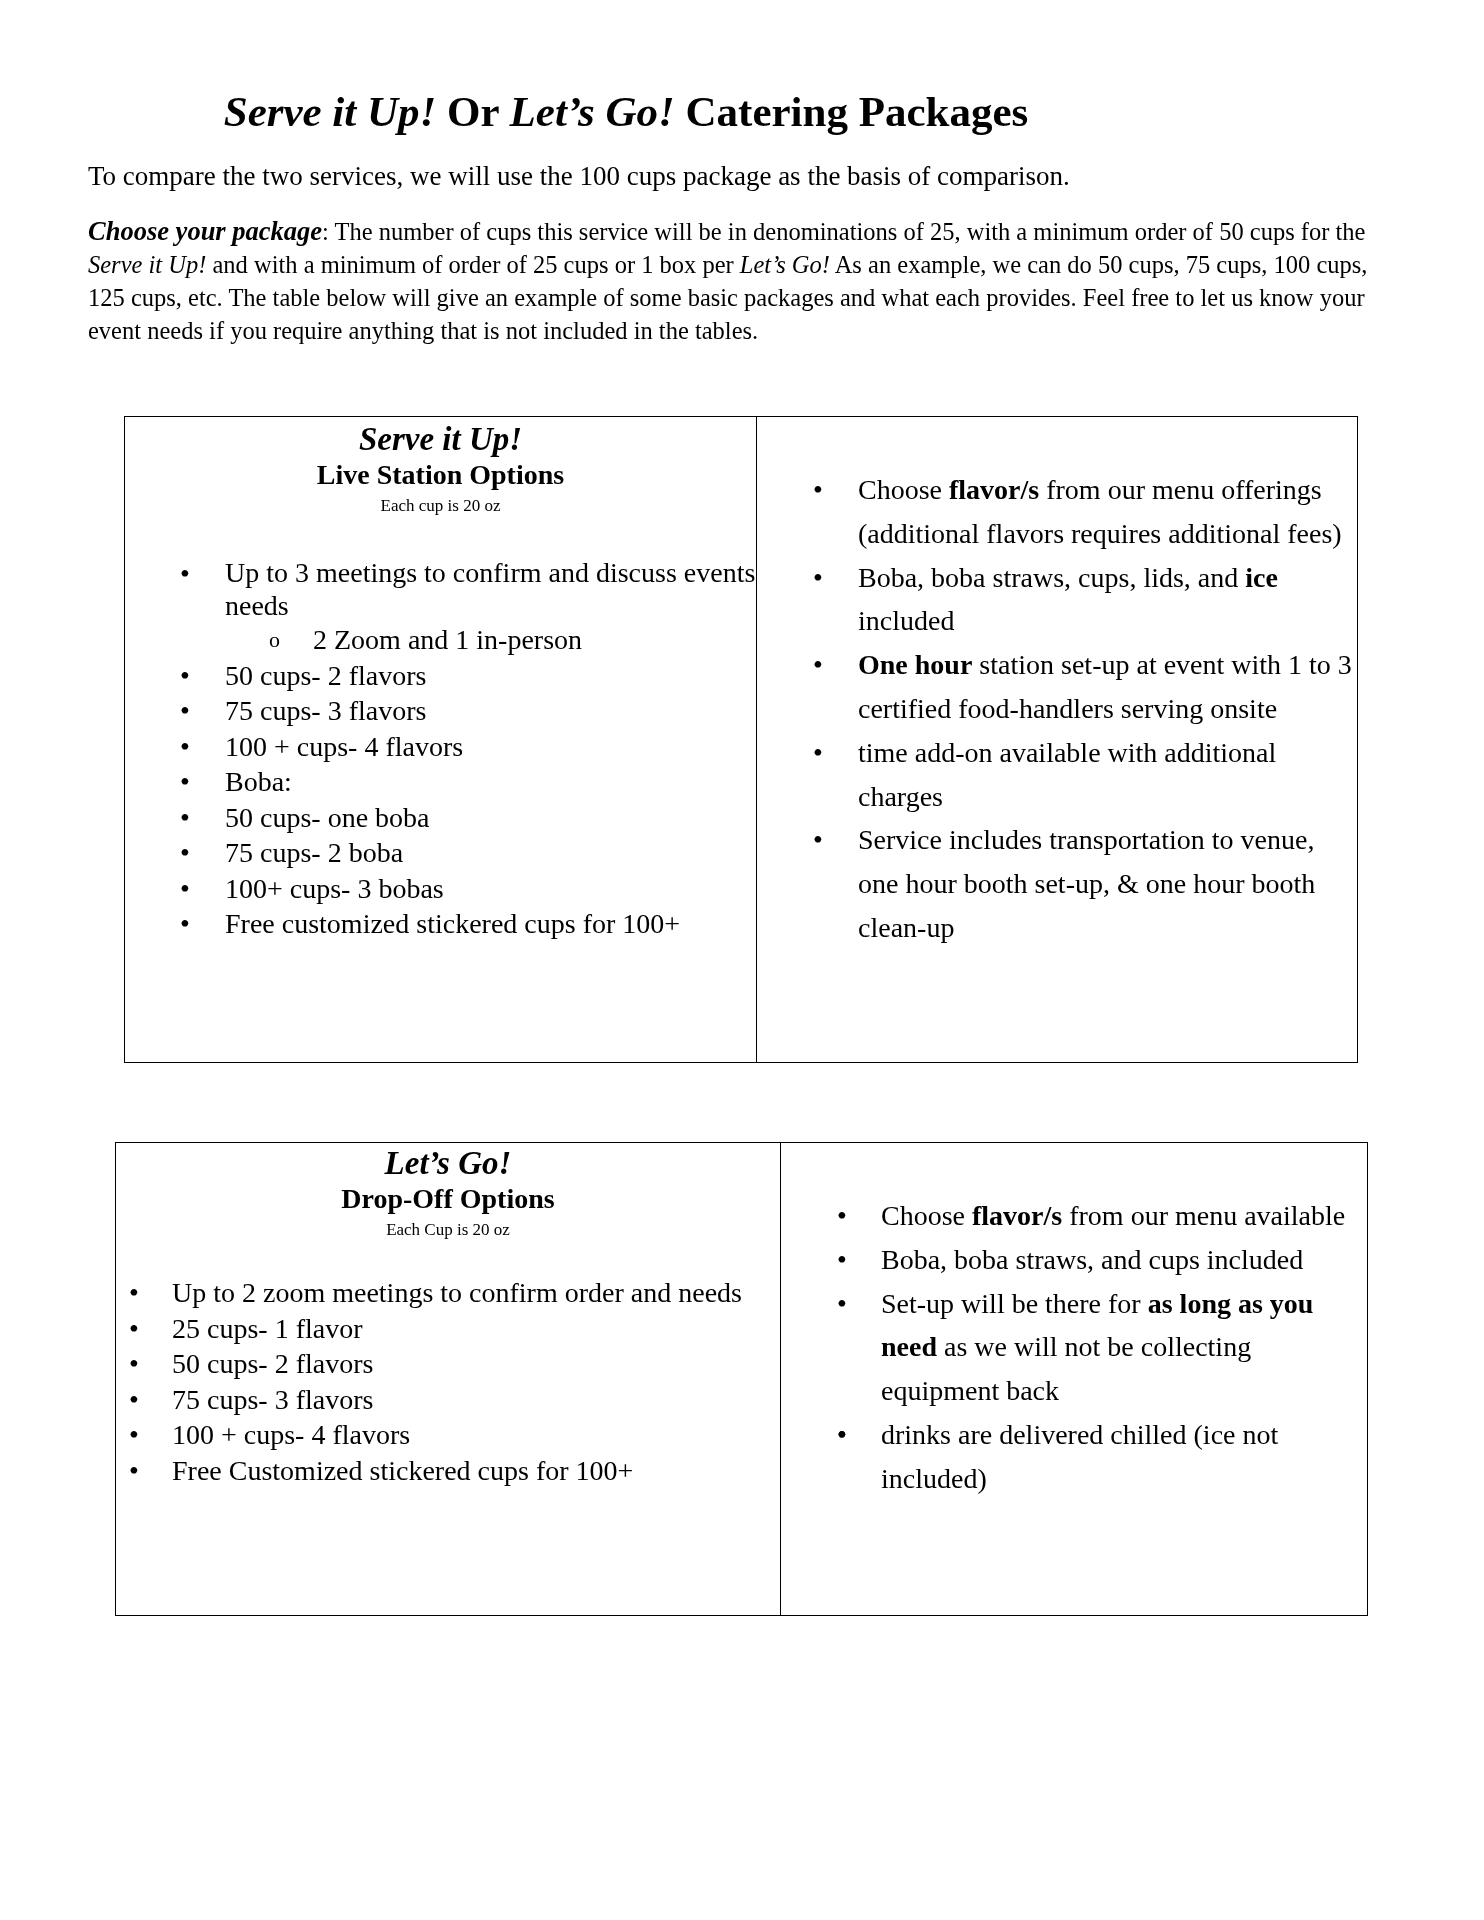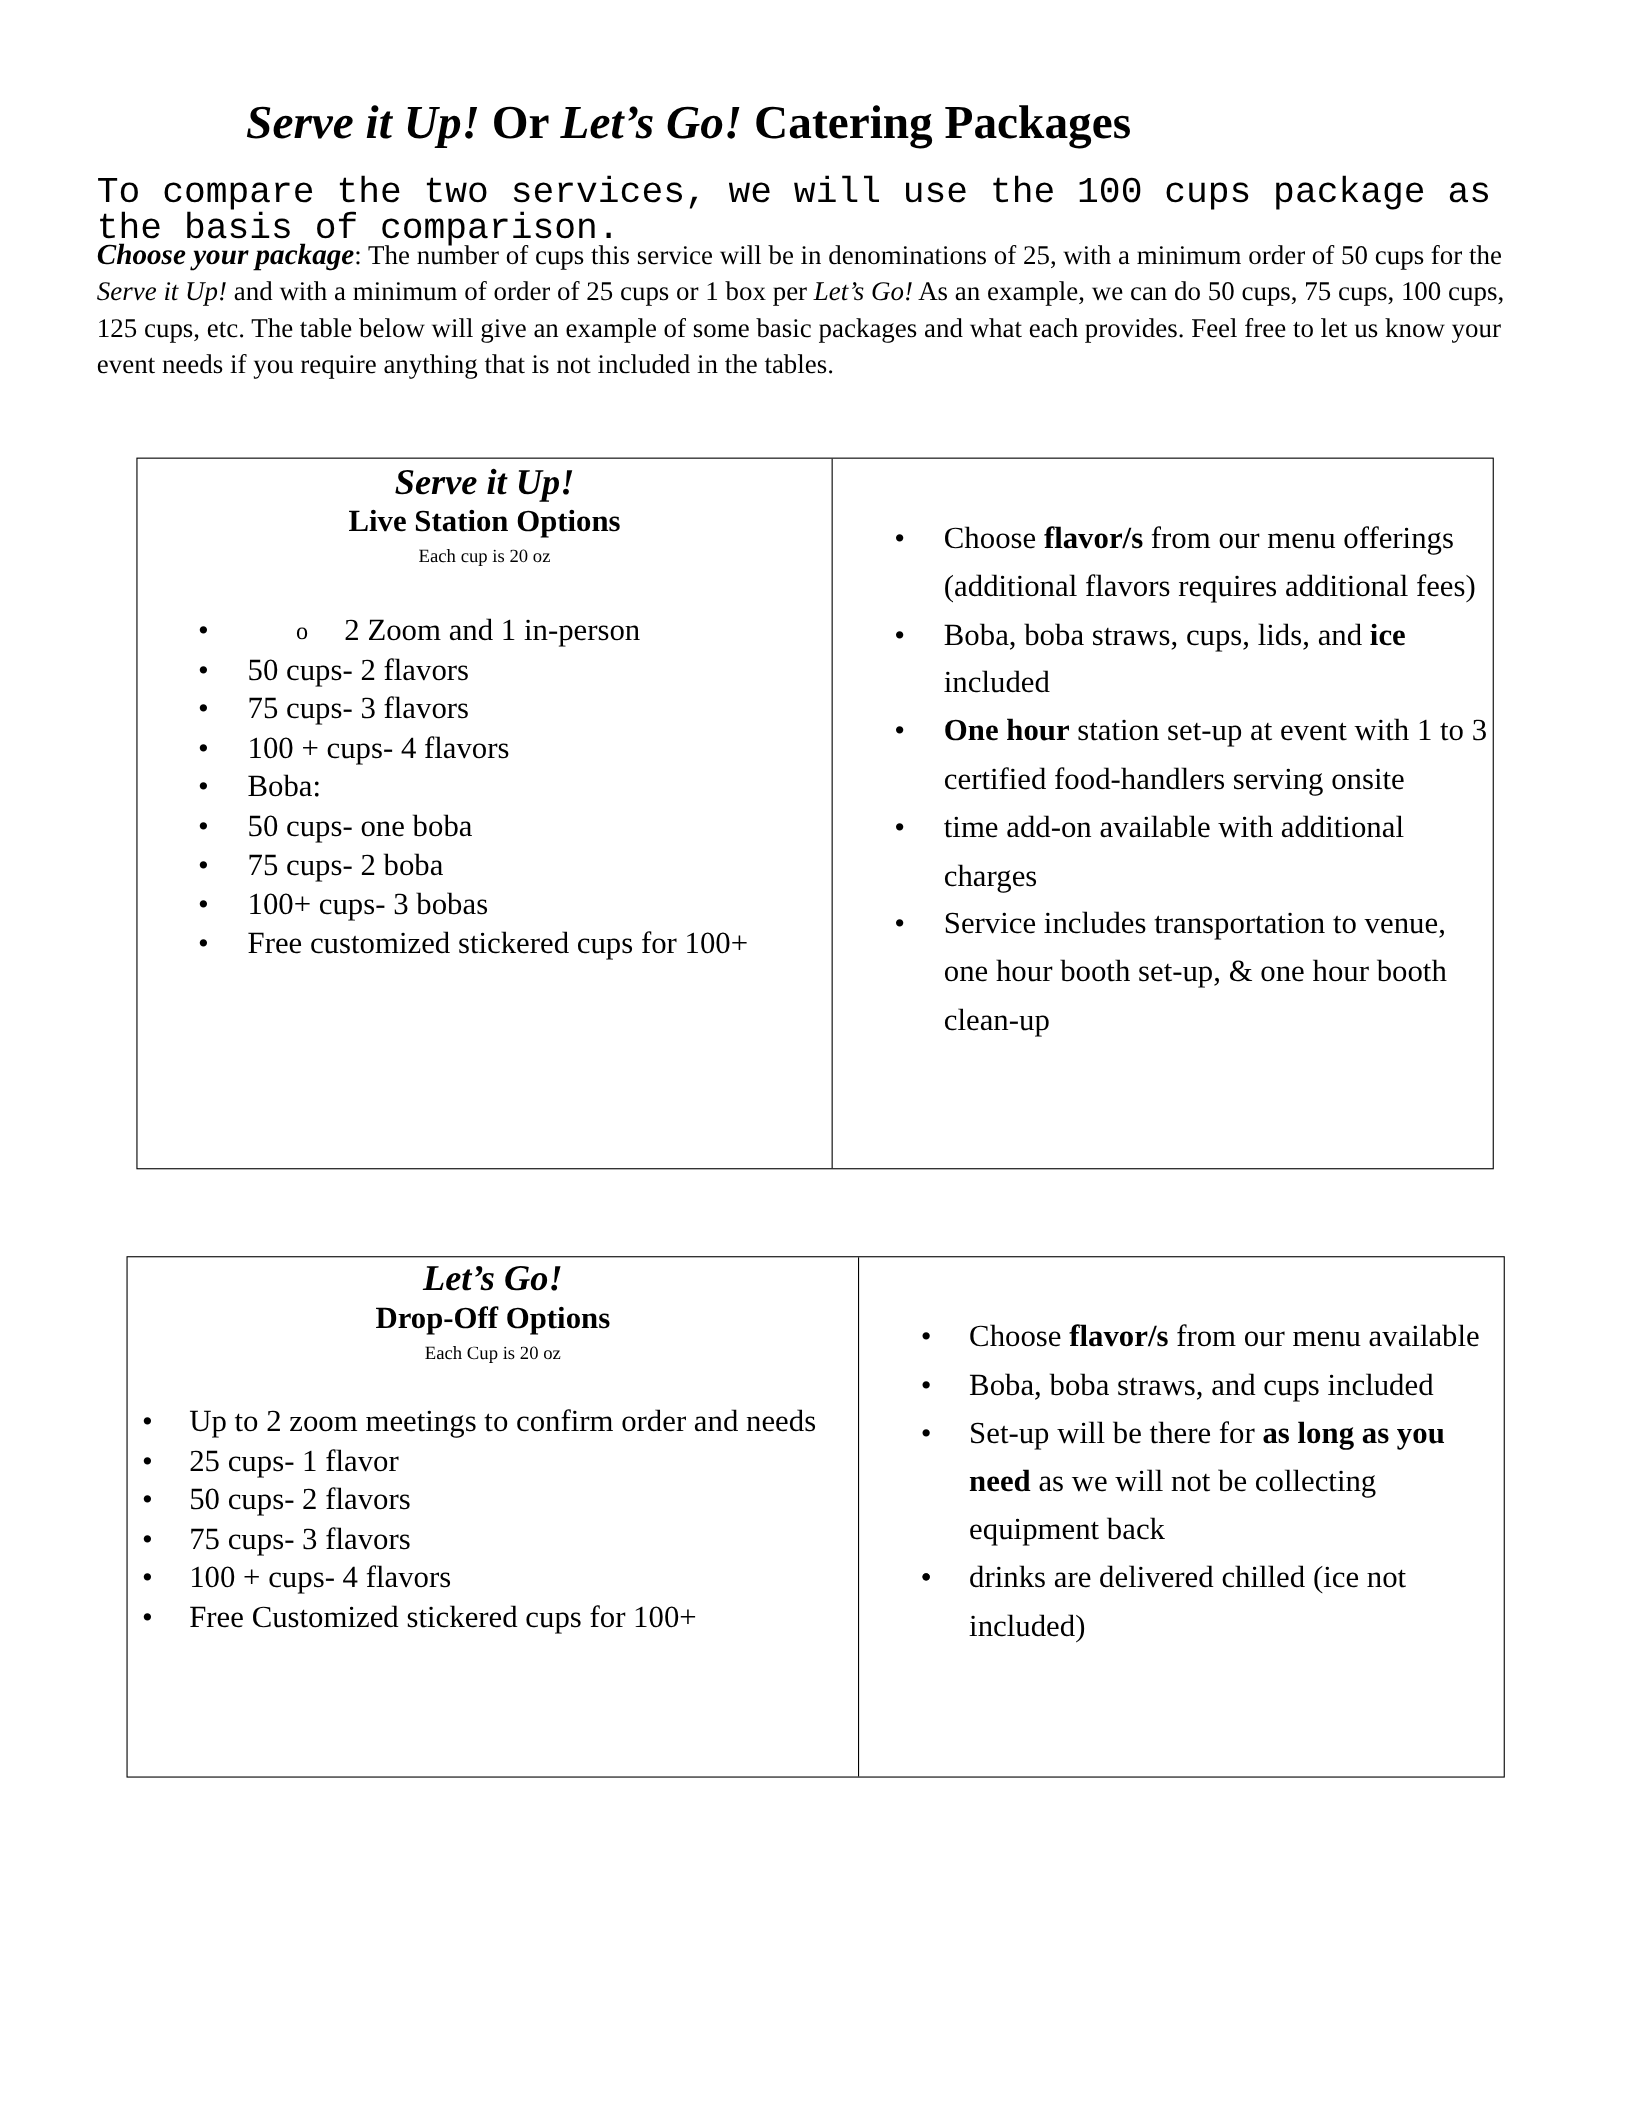--- a/index.html
+++ b/index.html
@@ -8,21 +8,21 @@
       font-family: "Liberation Serif", "DejaVu Serif", serif; color: #000;
     }
     .title {
       position: absolute; left: 0; width: 1252px; top: 84px;
       text-align: center; font-size: 43px; font-weight: bold; line-height: 56px;
       margin: 0;
     }
     .title i { font-style: italic; }
     .intro {
       position: absolute; left: 88px; top: 160px; width: 1320px;
-      font-size: 33px; line-height: 32px; margin: 0; font-family: Liberation Mono, monospace;
+      font-size: 27px; line-height: 32px; margin: 0;
     }
     .choose {
       position: absolute; left: 88px; top: 215px; width: 1320px;
       font-size: 24.5px; line-height: 33px; margin: 0;
     }
     .choose .lead { font-weight: bold; font-style: italic; font-size: 26.5px; }
     .choose i { font-style: italic; }
 
     .pkg-table {
       position: absolute; border: 1.5px solid #000; box-sizing: border-box;
@@ -88,20 +88,21 @@
 <div class="pkg-table t1">
   <div class="col left">
     <p class="cell-head">
       <span class="svc">Serve it Up!</span>
       <span class="opt">Live Station Options</span>
       <span class="size">Each cup is 20 oz</span>
     </p>
     <ul class="blist">
       <li class="first">
           <span class="dot">•</span>
+          <span class="txt">Up to 3 meetings to confirm and discuss events needs</span>
         </li>
       <li class="sub">
           <span class="dot">o</span>
           <span class="txt">2 Zoom and 1 in-person</span>
         </li>
       <li>
           <span class="dot">•</span>
           <span class="txt">50 cups- 2 flavors</span>
         </li>
       <li>

